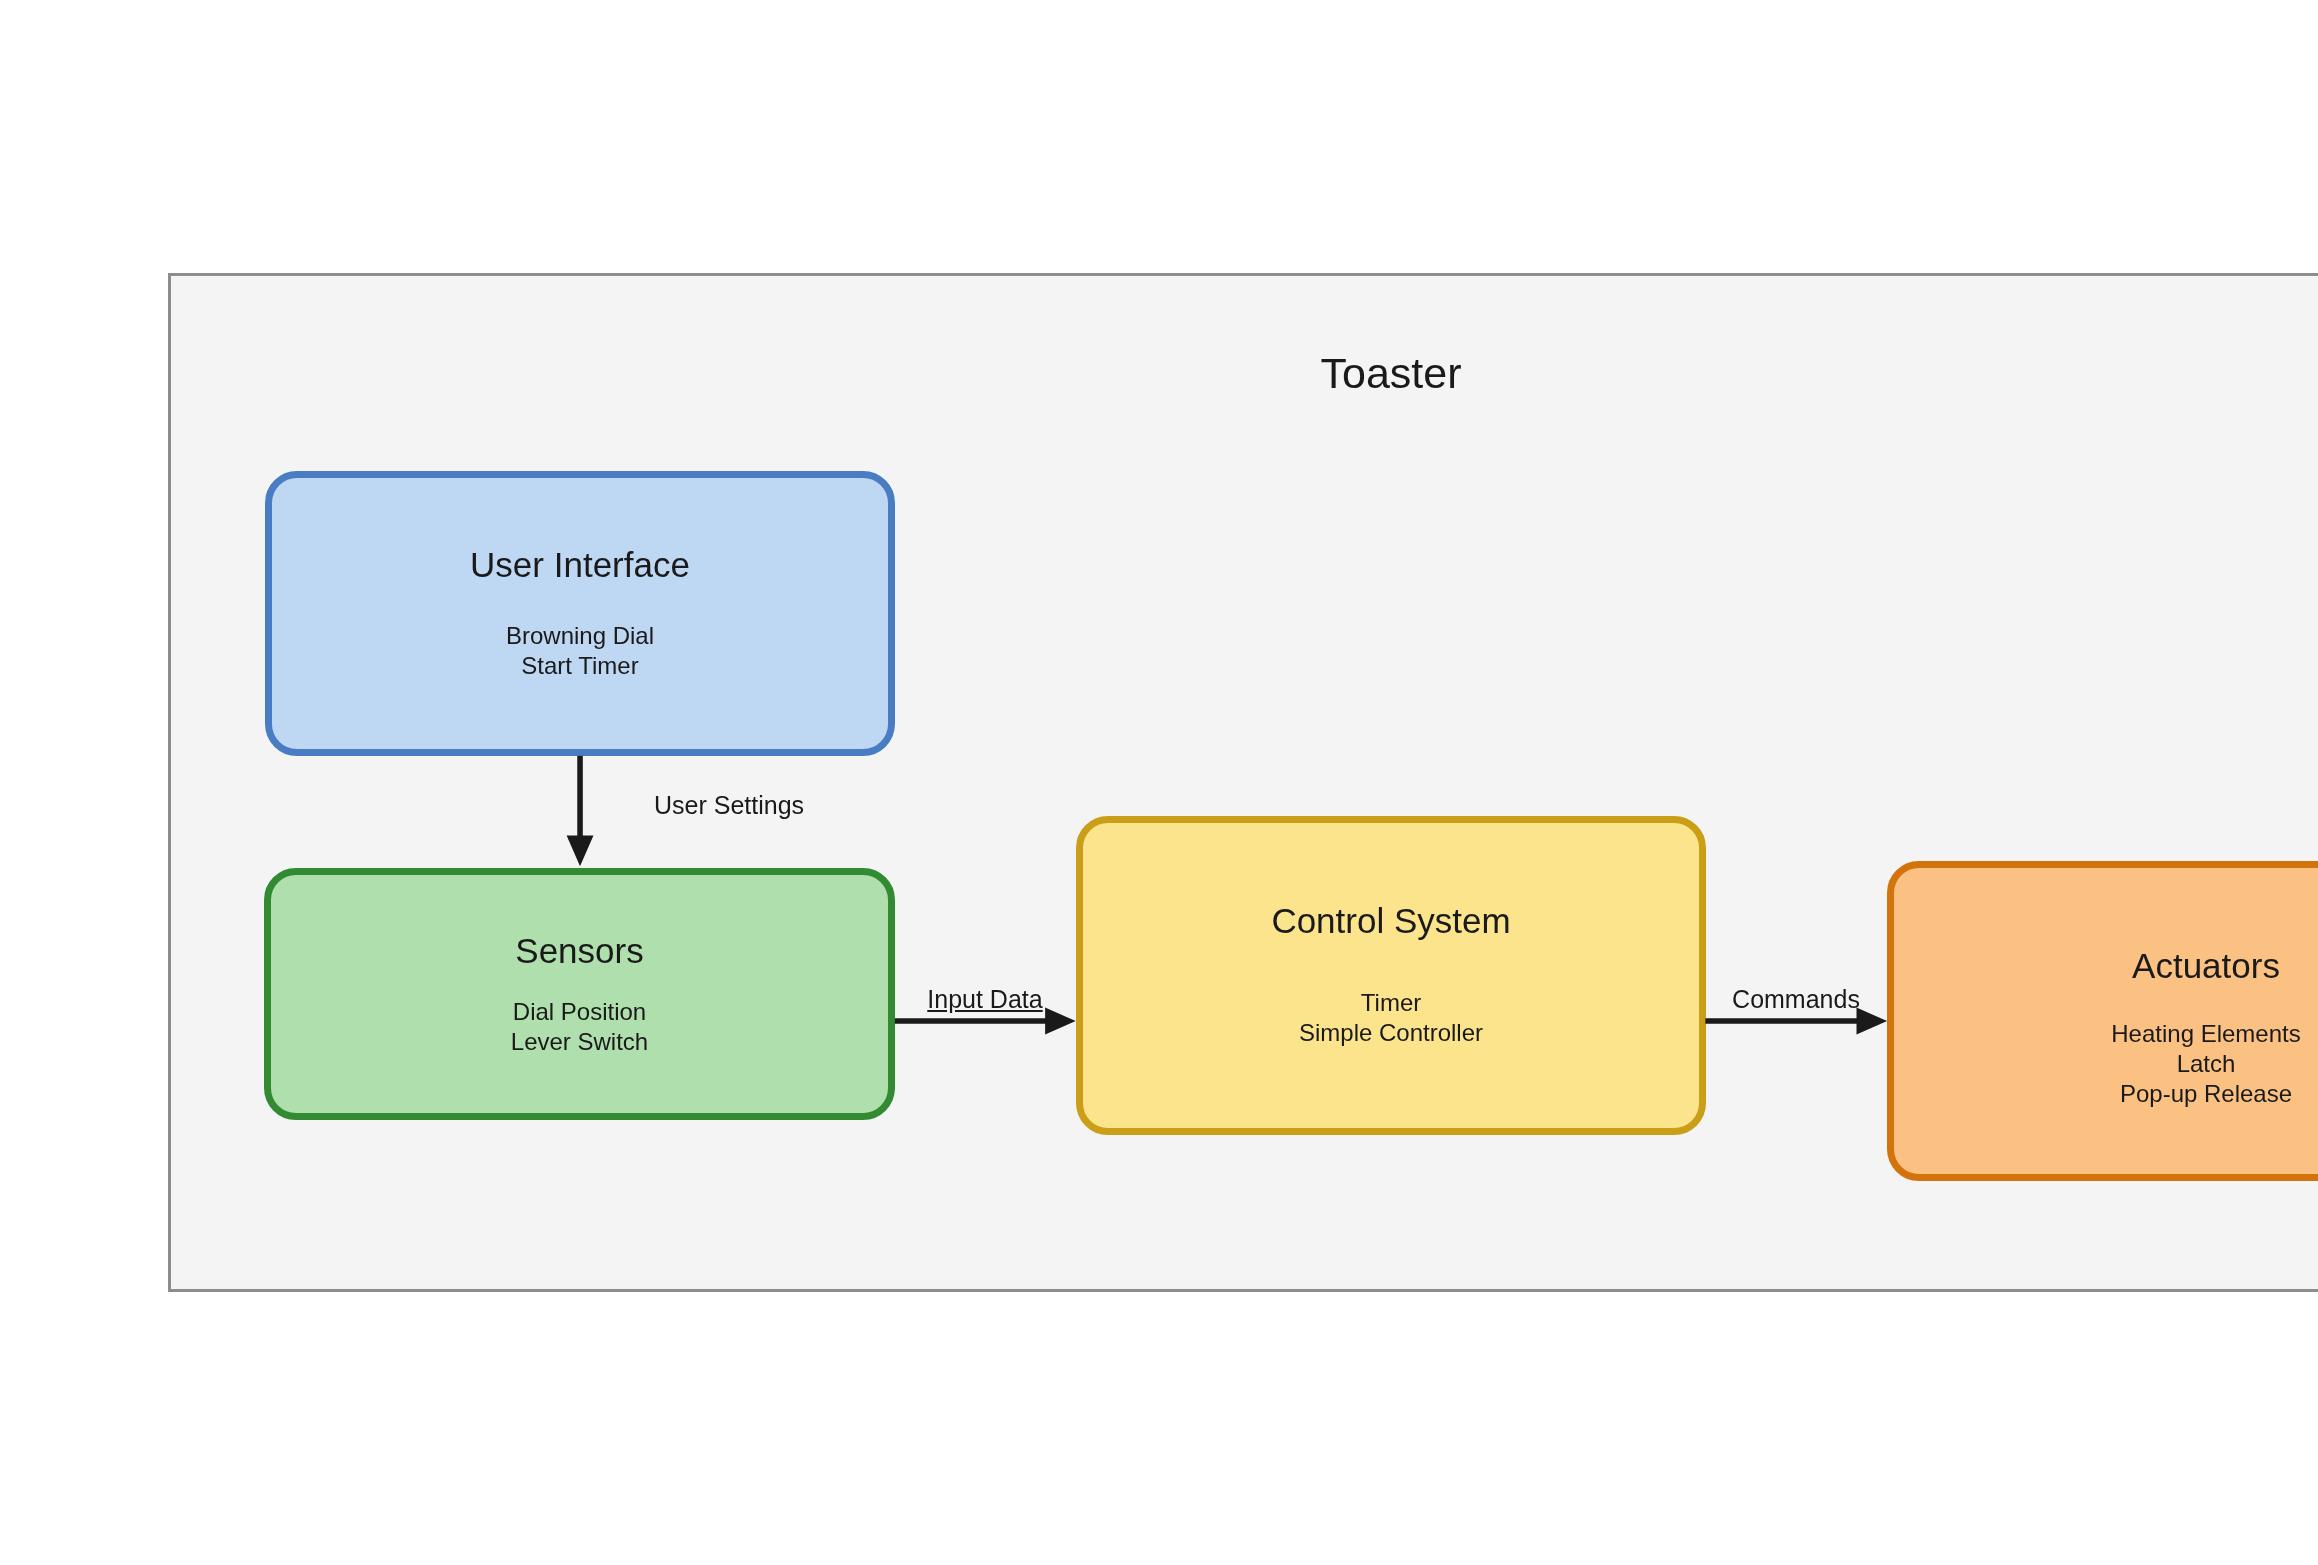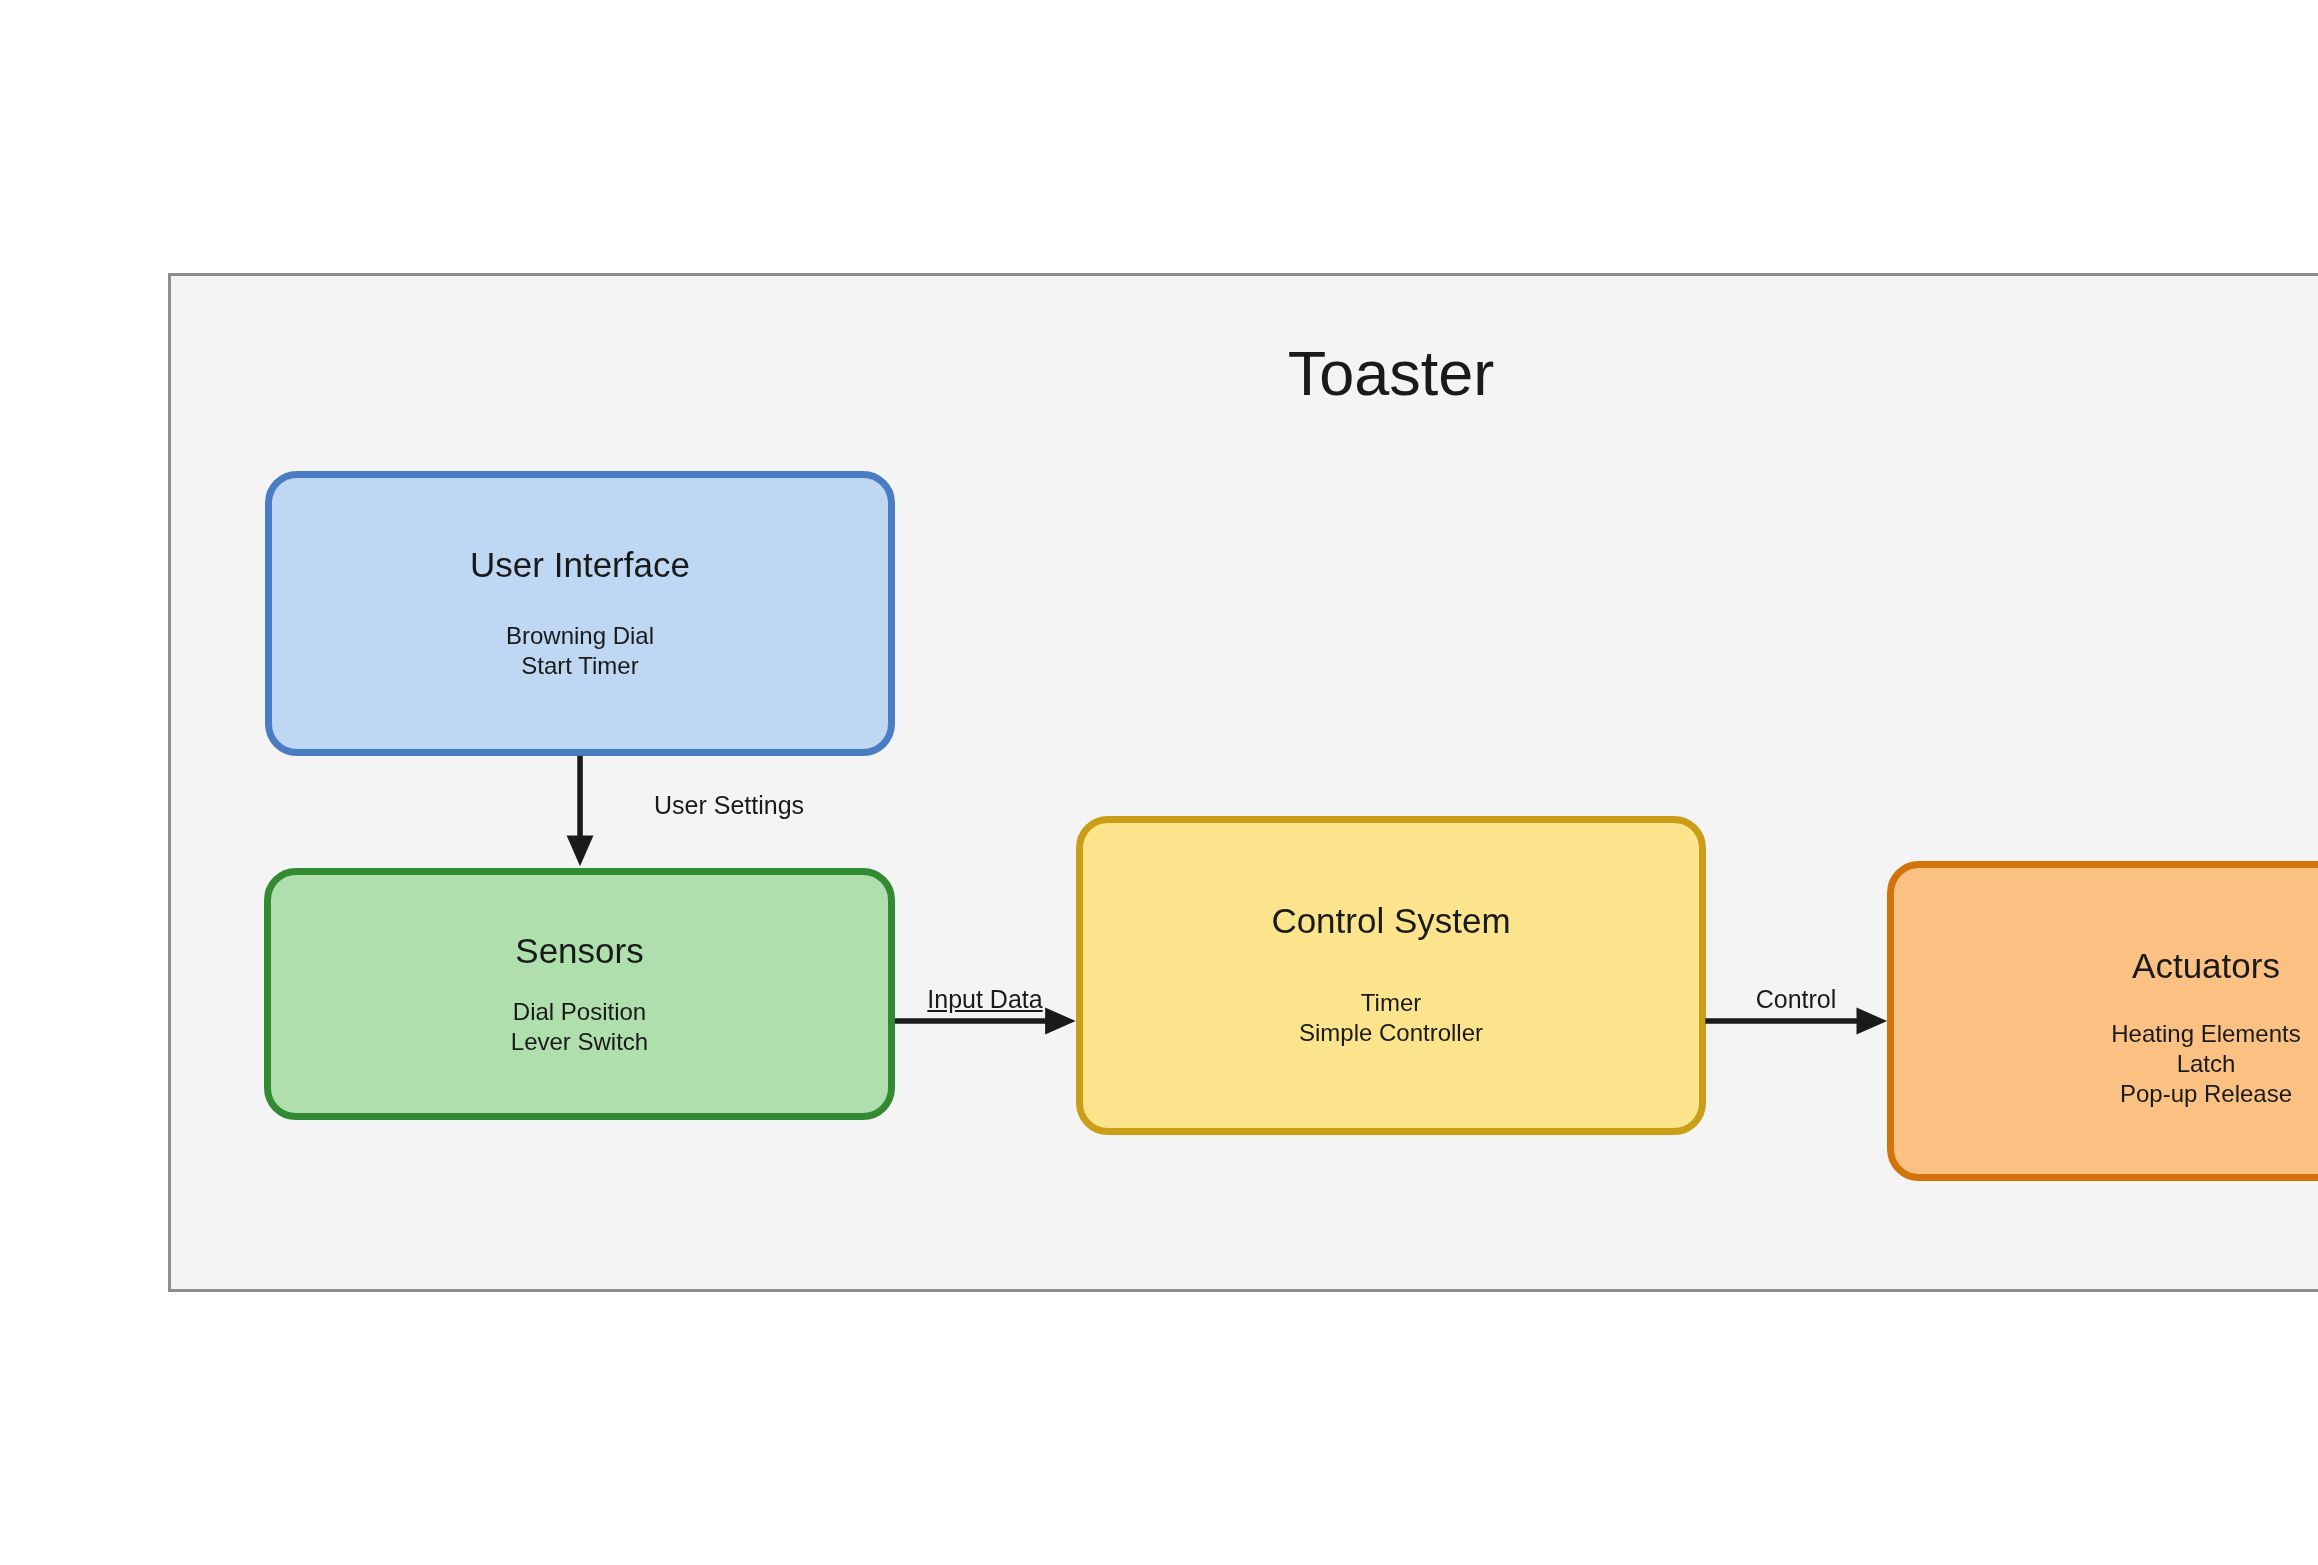--- a/index.html
+++ b/index.html
@@ -18,21 +18,21 @@
     left: 168px; top: 273px;
     width: 2446px; height: 1019px;
     border: 3.2px solid #8d8d8d;
     box-sizing: border-box;
   }
 
   .diagram-title {
     position: absolute;
     left: 1391px; top: 373px;
     transform: translate(-50%, -50%);
-    font-size: 63px;
+    font-size: 43px;
     line-height: 1;
     white-space: nowrap;
   }
 
   .node {
     position: absolute;
     border: 7.4px solid #000;
     border-radius: 32px;
     box-sizing: border-box;
   }
@@ -122,16 +122,16 @@
     <polygon points="2320,2202 2254,2173 2254,2231" style="fill: rgb(26, 26, 26);"></polygon>
 
     <line x1="3678" y1="2202" x2="4012" y2="2202" stroke-width="12" style="stroke: rgb(26, 26, 26);"></line>
     <polygon points="4070,2202 4004,2173 4004,2231" style="fill: rgb(26, 26, 26);"></polygon>
   </svg>
 
   <div class="edge-label v-mid" style="left:654px; top:805px;">User Settings</div>
 
   <div class="edge-label above-centered" style="left:985px; top:1014px;text-decoration:underline;">Input Data</div>
 
-  <div class="edge-label above-centered" style="left:1796px; top:1014px;">Control</div>
+  <div class="edge-label above-centered" style="left:1796px; top:1014px;">Commands</div>
 
 </div>
 
 
 </body></html>

